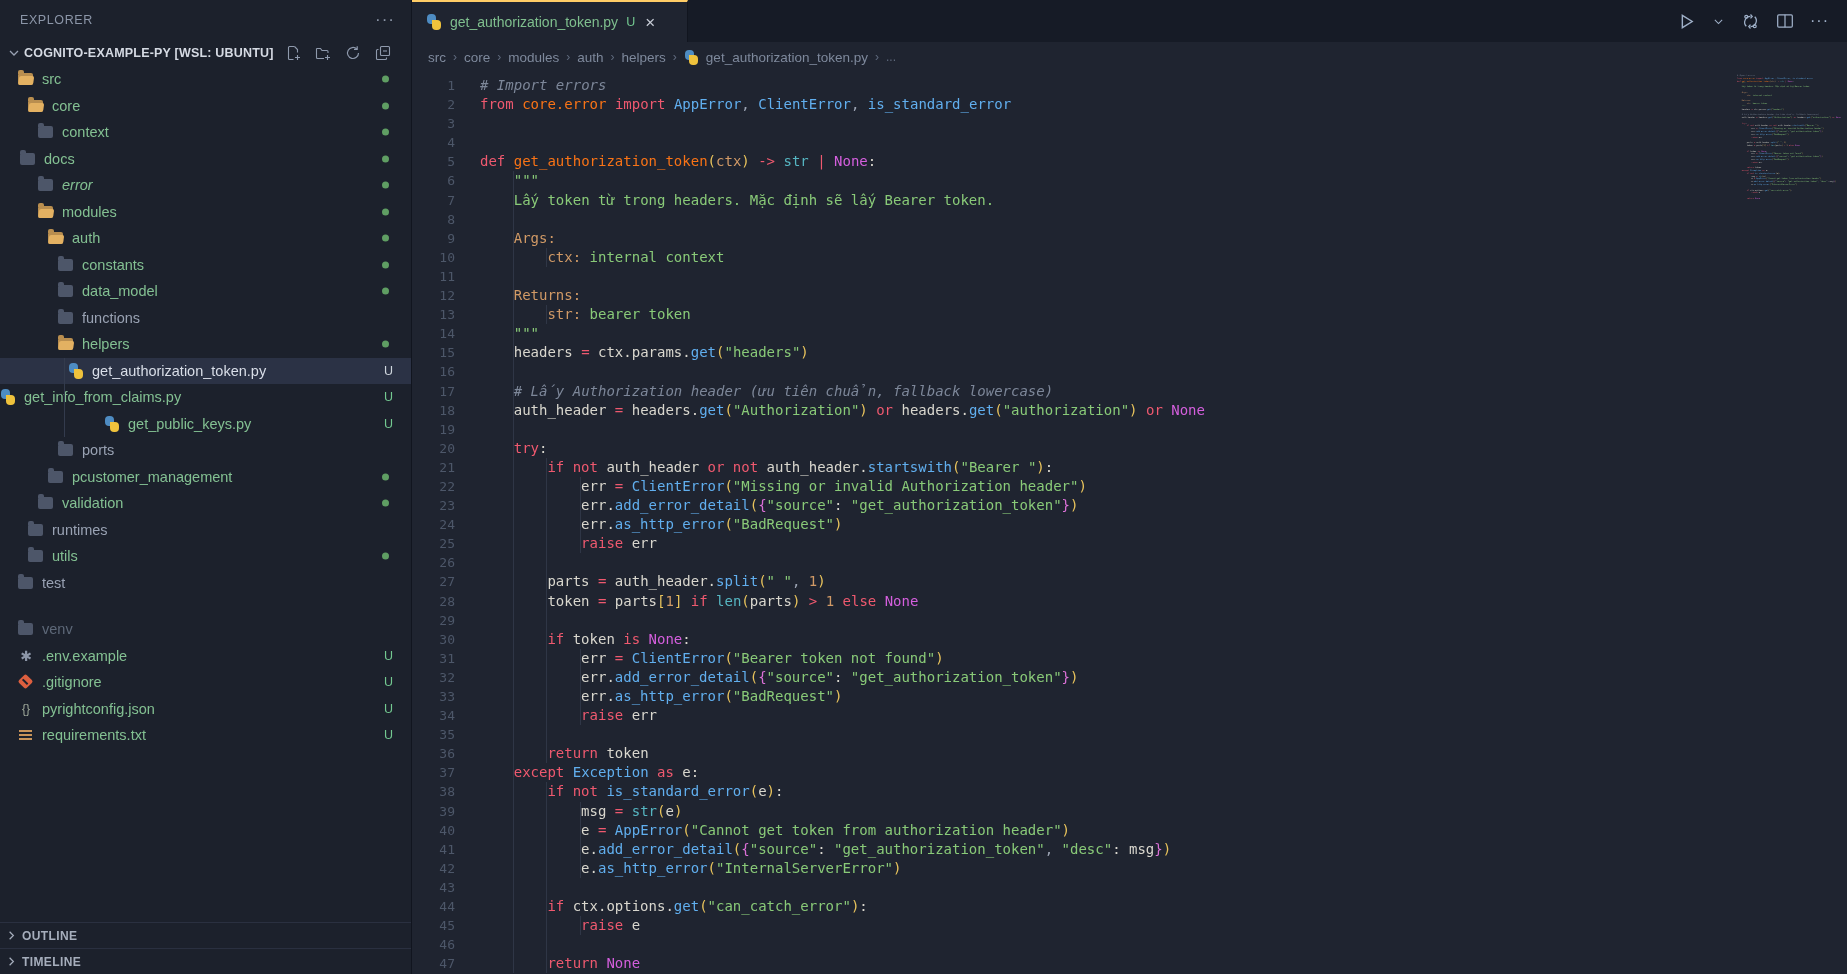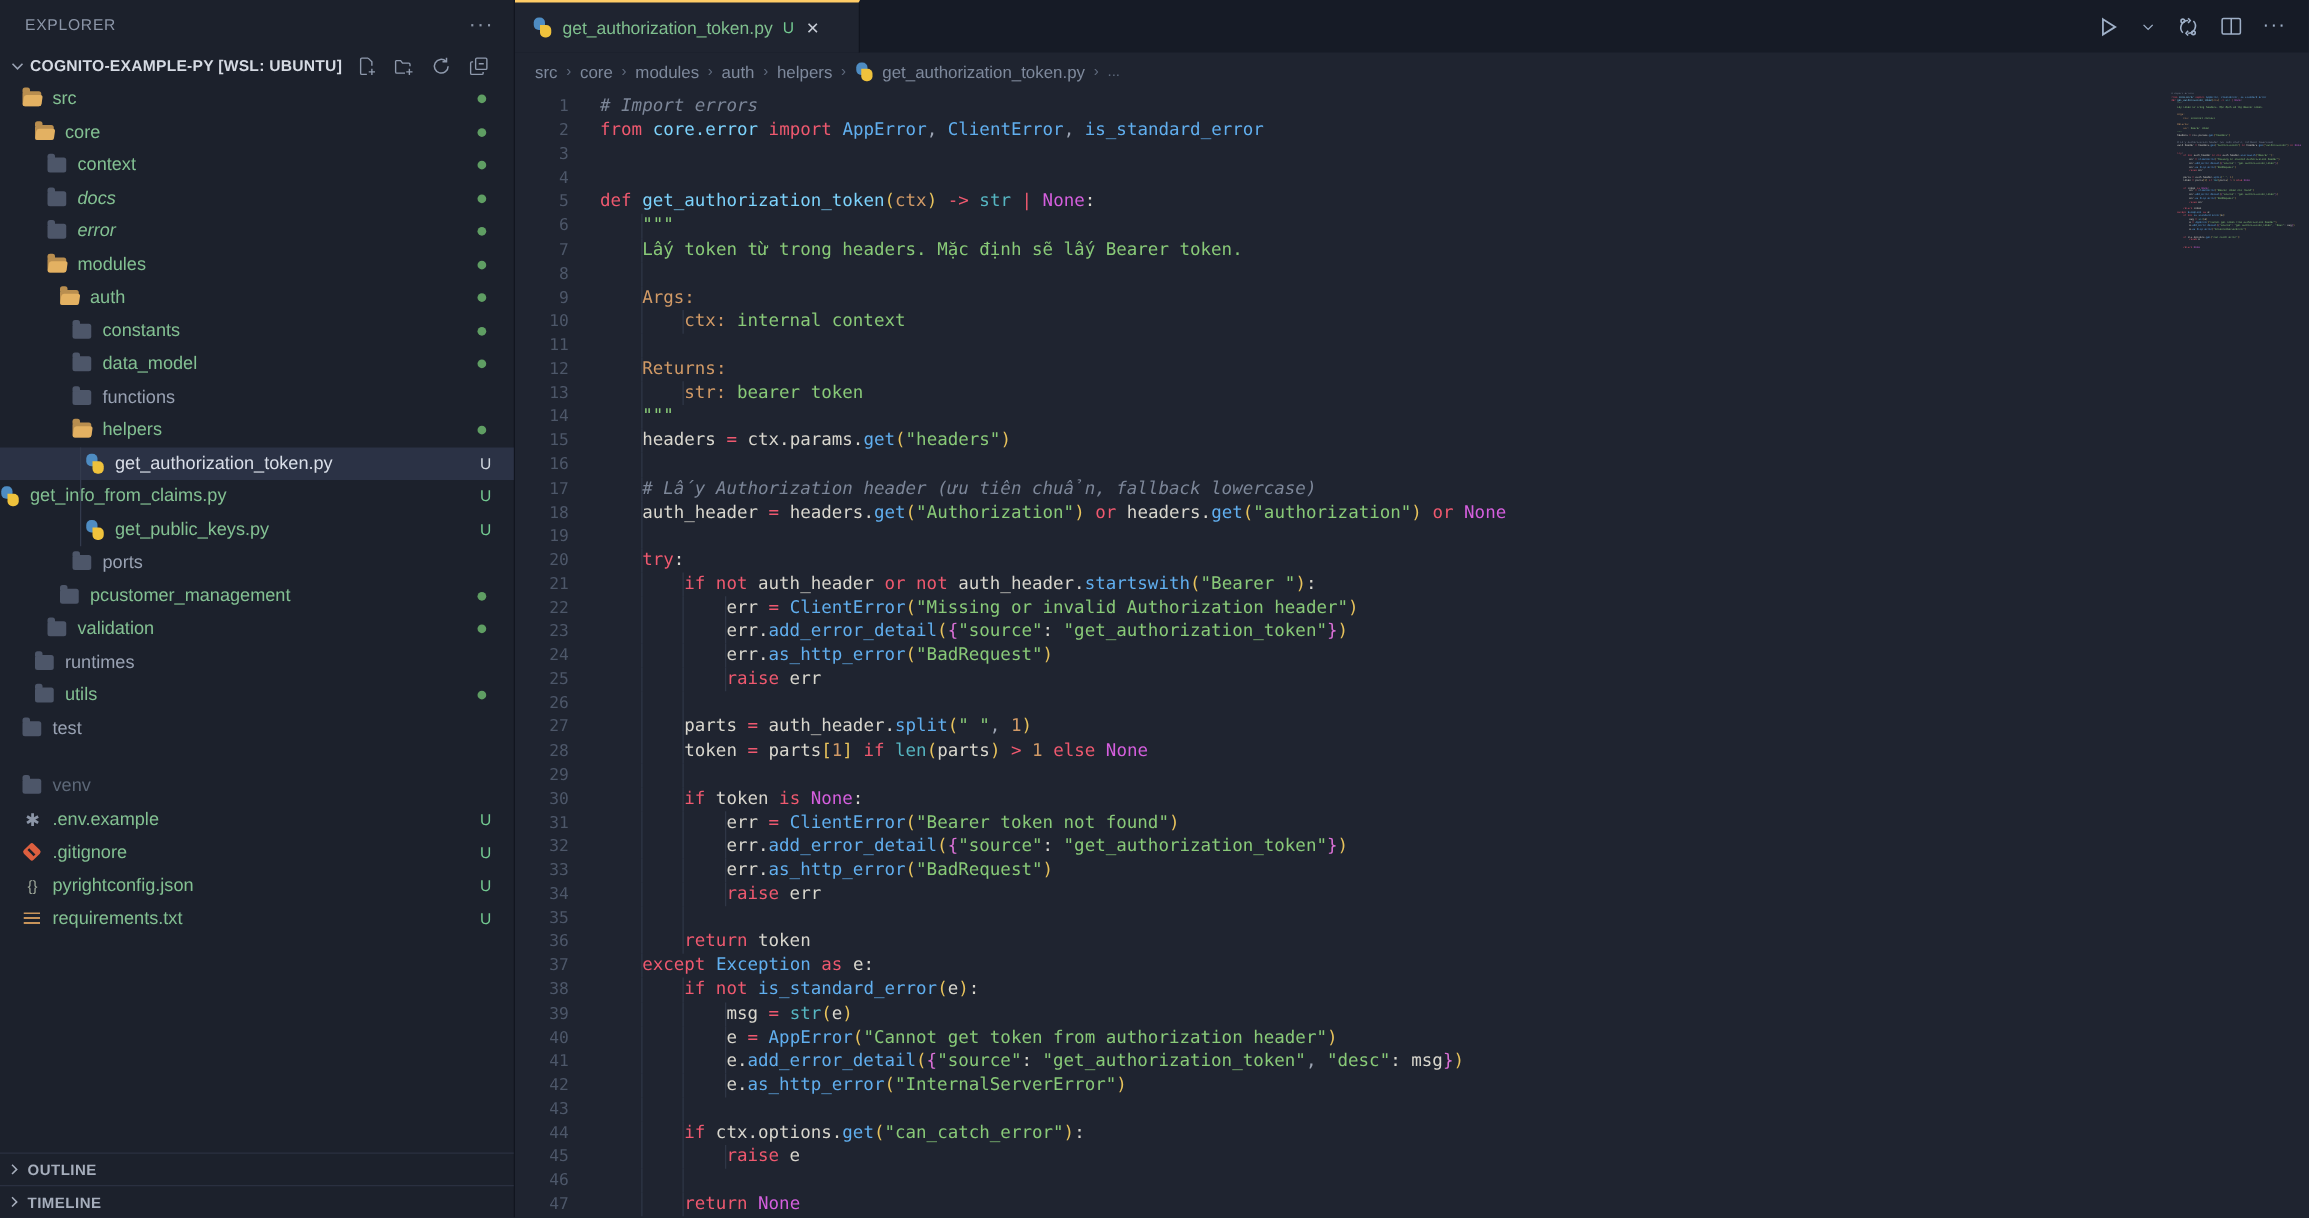--- a/index.html
+++ b/index.html
@@ -83,21 +83,21 @@
   #breadcrumb .crumb { cursor:pointer; }
 
   #codewrap { position:relative; flex:1 1 auto; overflow:hidden; }
   #code { position:absolute; left:0; top:4px; right:0;
     font-family:"DejaVu Sans Mono","Liberation Mono",monospace; font-size:14px; line-height:19.1px; }
   .cl { display:flex; white-space:pre; height:19.1px; }
   .cl .ln { width:43px; text-align:right; color:#4d5769; flex:0 0 auto;
     font-size:13px; user-select:none; }
   .cl .lc { margin-left:25px; display:flex; }
   .gsp { display:inline-block; width:4ch; border-right:1px solid #2f3646; flex:0 0 auto;}
-  .tk-c{color:#7d8799;font-style:italic} .tk-k{color:#ef596f} .tk-y{color:#7dd3fc}
+  .tk-c{color:#7d8799;font-style:italic} .tk-k{color:#ef596f} .tk-y{color:#f97316}
   .tk-u{color:#61afef} .tk-t{color:#56b6c2} .tk-s{color:#89ca78} .tk-n{color:#d19a66}
   .tk-m{color:#d55fde} .tk-h{color:#da70d6} .tk-g{color:#e8c35c} .tk-w{color:#d9d7ce}
   .tk-p{color:#9da5b4} .tk-d{color:#d19a66}
 
   #minimap { position:absolute; top:2px; right:6px; width:104px; height:160px; overflow:hidden;
     font-family:"DejaVu Sans Mono","Liberation Mono",monospace; font-size:2px; line-height:2.8px;
     opacity:.9; cursor:pointer;}
   #minimap div { white-space:pre; }
 </style>
 </head>
@@ -150,21 +150,21 @@
           <span class="lbl green">core</span>
           <span class="badge dot"></span>
         </div>
         <div class="trow" style="padding-left: 38px;">
           <span class="ficon">
             <span class="fold"></span>
           </span>
           <span class="lbl green">context</span>
           <span class="badge dot"></span>
         </div>
-        <div class="trow" style="padding-left: 38px; font-style: italic;">
+        <div class="trow" style="padding-left: 20px;">
           <span class="ficon">
             <span class="fold"></span>
           </span>
           <span class="lbl green">docs</span>
           <span class="badge dot"></span>
         </div>
         <div class="trow" style="padding-left: 38px; font-style: italic;">
           <span class="ficon">
             <span class="fold"></span>
           </span>
@@ -219,21 +219,21 @@
           <span class="lbl selected">get_authorization_token.py</span>
           <span class="badge seltxt">U</span>
         </div>
         <div class="trow" style="">
           <span class="ficon">
             <span class="pyic"></span>
           </span>
           <span class="lbl green">get_info_from_claims.py</span>
           <span class="badge">U</span>
         </div>
-        <div class="trow" style="padding-left: 68px;">
+        <div class="trow" style="padding-left: 104px;">
           <span class="ficon">
             <span class="pyic"></span>
           </span>
           <span class="lbl green">get_public_keys.py</span>
           <span class="badge">U</span>
         </div>
         <div class="trow" style="padding-left: 58px;">
           <span class="ficon">
             <span class="fold"></span>
           </span>

